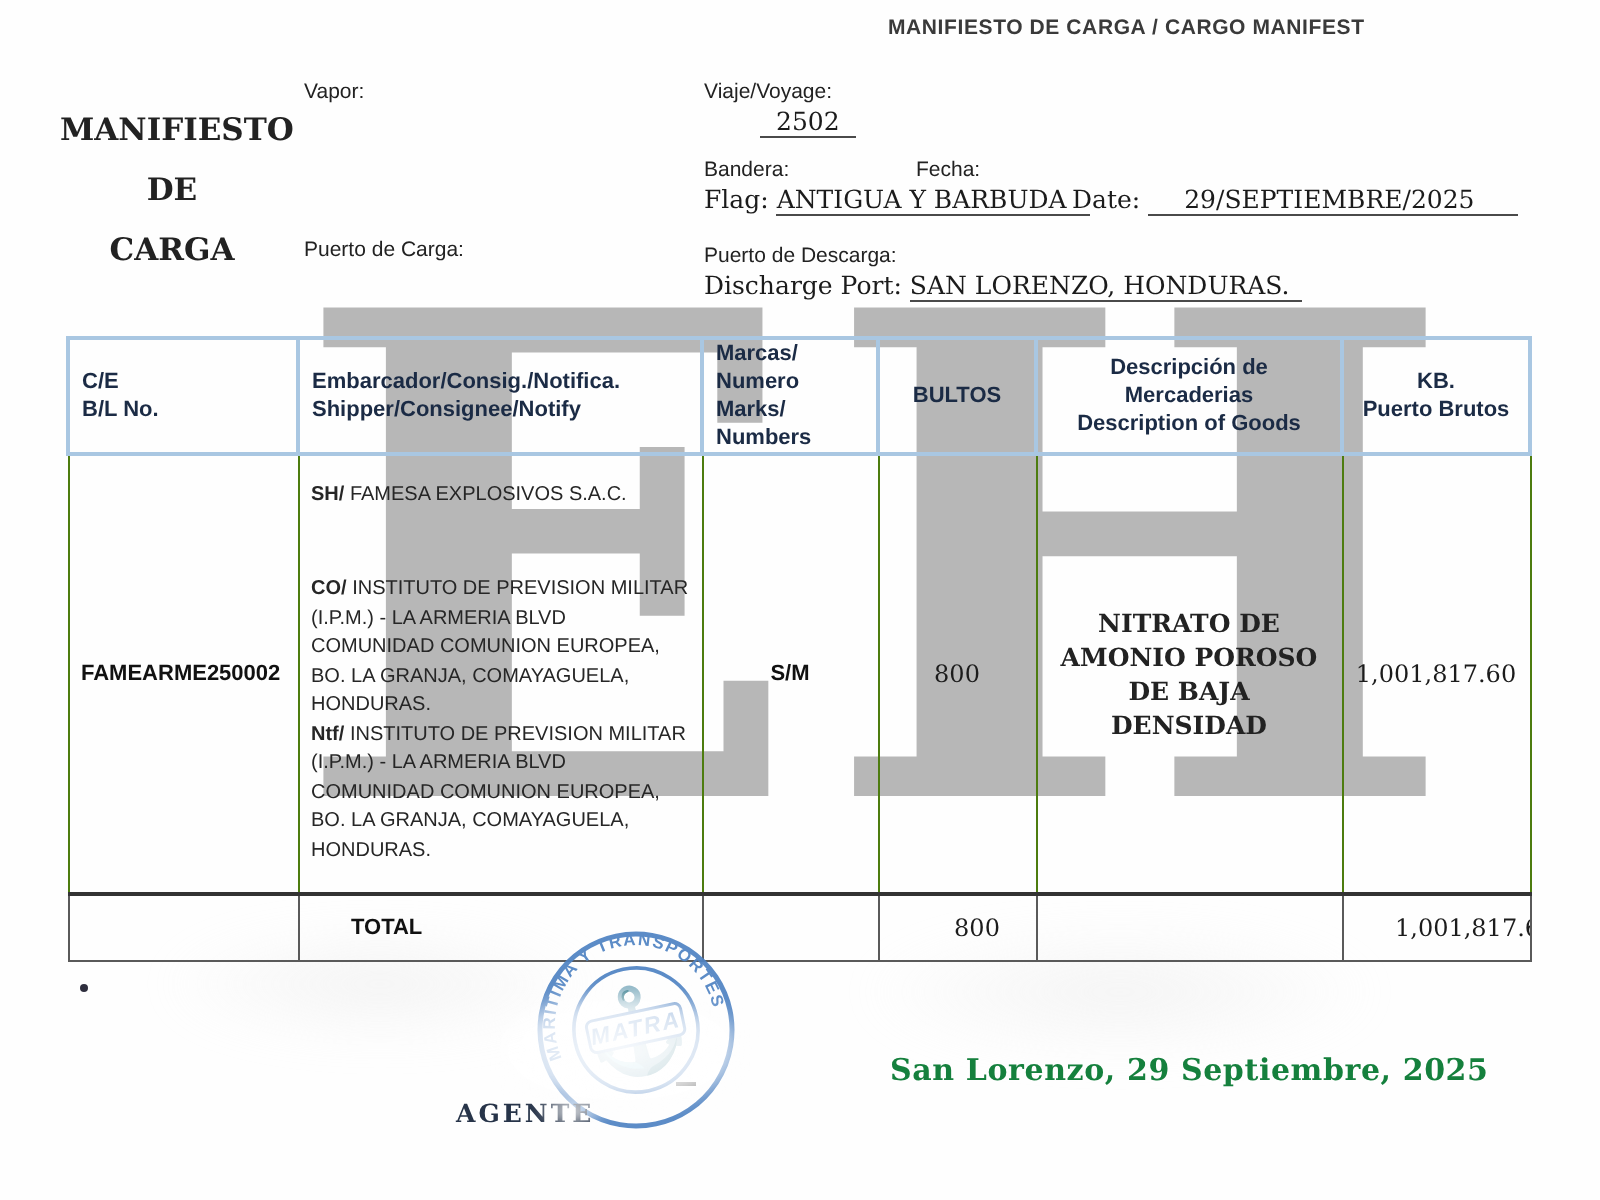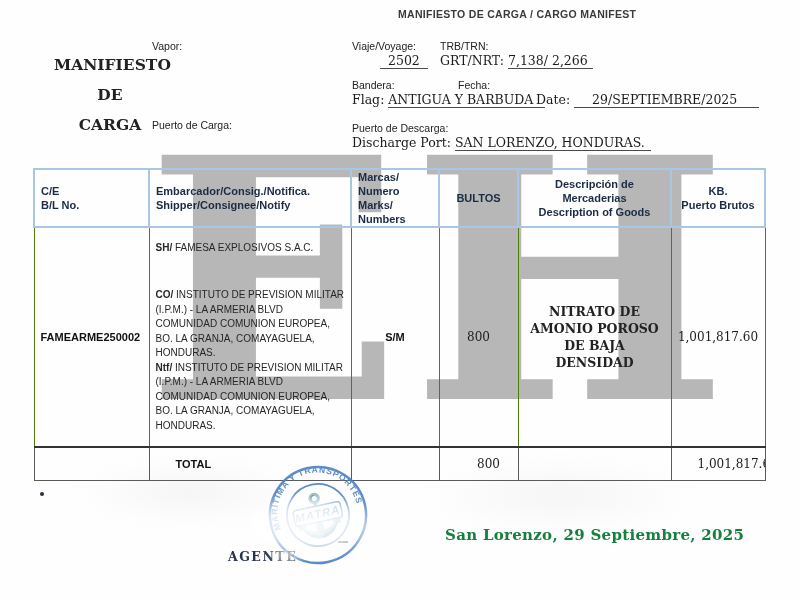--- a/index.html
+++ b/index.html
@@ -3,21 +3,21 @@
 <meta charset="utf-8">
 <style>
   html,body{margin:0;padding:0;background:#ffffff;}
   #page{position:relative;width:800px;height:600px;background:#fefefe;overflow:hidden;
         font-family:"Liberation Sans",sans-serif;color:#1c1c1c;}
   .abs{position:absolute;}
   
   .sans-label{font:10.5px/13px "Liberation Sans",sans-serif;color:#222;}
   .serif{font-family:"DejaVu Serif",serif;font-size:12.5px;line-height:15px;color:#1b1b1b;}
   .u{border-bottom:1px solid #4a4a4a;}
-  .top-title{font:bold 10.5px "Liberation Sans",sans-serif;color:#3a3a3a;letter-spacing:.3px;}
+  .top-title{font:bold 10.5px "Liberation Sans",sans-serif;color:#3a3a3a;letter-spacing:.3px;margin-left:46px;}
   .side-title{font:bold 15.5px/30px "DejaVu Serif",serif;color:#222;text-align:center;width:112px;}
   
   .wm{left:146px;top:154px;z-index:1;font-family:"DejaVu Serif",serif;font-weight:bold;
       font-size:335px;line-height:255px;color:#b7b7b7;letter-spacing:10px;user-select:none;}
   .cloud{border-radius:50%;filter:blur(10px);opacity:.55;z-index:0;}
   
   table.manifest{left:33px;top:168px;position:absolute;z-index:2;border-collapse:collapse;
       table-layout:fixed;width:731px;}
   table.manifest td,table.manifest th{padding:0 6px;vertical-align:middle;overflow:hidden;}
   th.hc{border:2px solid #a9c7e2;font:bold 11px/14px "Liberation Sans",sans-serif;
@@ -51,41 +51,36 @@
 
 <div id="page">
 
   <div class="abs cloud" style="left:80px;top:462px;width:220px;height:60px;background:radial-gradient(#ebebeb,transparent 70%);"></div>
   <div class="abs cloud" style="left:430px;top:462px;width:260px;height:68px;background:radial-gradient(#ececec,transparent 70%);"></div>
 
   <div class="abs wm">EH</div>
 
   <div class="abs top-title z2" style="left:398px;top:8px;">MANIFIESTO DE CARGA / CARGO MANIFEST</div>
 
-  <div class="abs side-title z2" style="left:30px;top:50px;margin-left:24px;">
+  <div class="abs side-title z2" style="left:30px;top:50px;">
     <div>MANIFIESTO</div>
     <div>DE</div>
     <div>CARGA</div>
   </div>
 
   <div class="abs z2" style="left:152px;top:40px;">
     <div class="sans-label">Vapor:</div>
   </div>
 
   <div class="abs z2" style="left:352px;top:40px;">
     <div class="sans-label">Viaje/Voyage:</div>
     <div class="serif" style="margin-left:28px;margin-top:0;">
       <span class="u" style="padding:0 8px;">2502</span></div>
   </div>
 
-  <div class="abs z2" style="left:440px;top:40px;">
-    <div class="sans-label">TRB/TRN:</div>
-    <div class="serif"><span>GRT/NRT:</span>
-      <span class="u" style="padding-right:5px;">7,138/ 2,266</span></div>
-  </div>
 
 
 
   <div class="abs sans-label z2" style="left:352px;top:79px;">Bandera:</div>
   <div class="abs sans-label z2" style="left:458px;top:79px;">Fecha:</div>
 
   <div class="abs serif z2" style="left:352px;top:92px;">
     <span>Flag:</span>
     <span class="u" style="padding-right:12px;margin-top:37px;">ANTIGUA Y BARBUDA</span></div>
   <div class="abs serif z2" style="left:536px;top:92px;">

